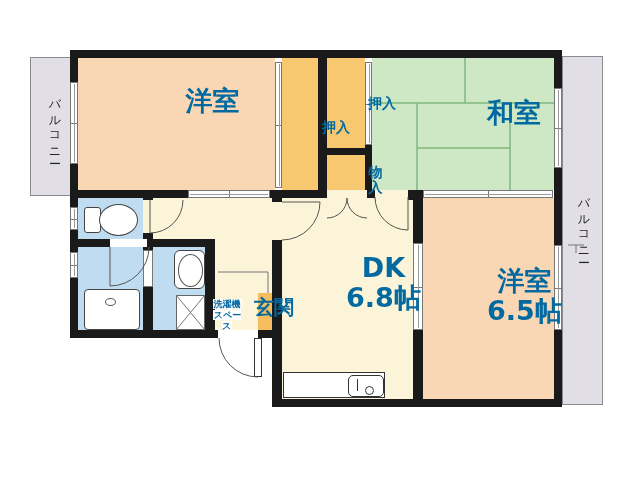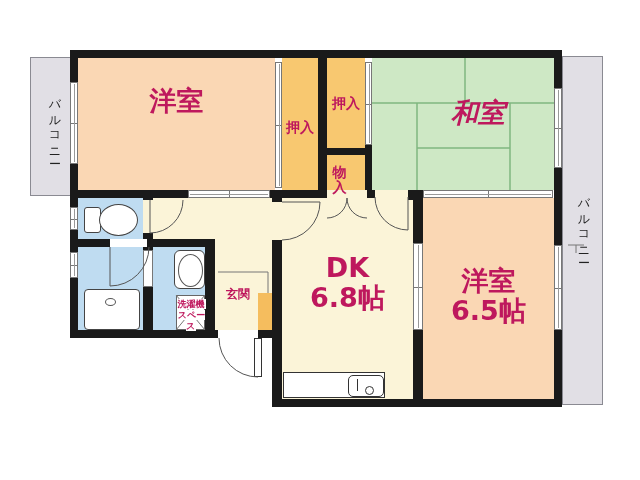--- a/index.html
+++ b/index.html
@@ -18,21 +18,21 @@
   
   .win{background:#fff;border:1px solid #777;box-sizing:border-box;z-index:3;}
   .win-v::after{content:"";position:absolute;left:50%;top:1px;bottom:1px;width:1px;background:#999;}
   .win-v::before{content:"";position:absolute;top:50%;left:0;right:0;height:1px;background:#777;}
   .win-h::after{content:"";position:absolute;top:50%;left:1px;right:1px;height:1px;background:#999;}
   .win-h::before{content:"";position:absolute;left:50%;top:0;bottom:0;width:1px;background:#777;}
   .gap{z-index:3;}
   
   .fix{background:#fff;border:1px solid #444;box-sizing:border-box;z-index:4;}
   
-  .lbl{z-index:5;color:#be185d;font-weight:700;text-align:center;line-height:1.1;}
+  .lbl{z-index:5;color:#0369a1;font-weight:700;text-align:center;line-height:1.1;padding-left:36px;}
   .lbl-big{font-size:27px;}
   .lbl-mid{font-size:14px;}
   .lbl-vert{writing-mode:vertical-rl;font-weight:400;color:#222;font-size:12px;letter-spacing:3px;z-index:5;}
   .lbl-tiny{font-size:9px;font-weight:700;line-height:1.2;}
   .lbl-tiny span{background:#fff;padding:0 1px;}
   #overlay{position:absolute;left:0;top:0;z-index:4;}
   #wm{z-index:7;color:rgba(255,255,255,0.62);font-size:62px;font-weight:600;
       letter-spacing:12px;line-height:1;white-space:nowrap;pointer-events:none;}
 </style>
 </head>
@@ -147,34 +147,34 @@
     <g stroke="#777" stroke-width="1" fill="none">
       <path d="M218,272 L268,272 L268,293"></path>
       <path d="M176,295 L205,330 M205,295 L176,330"></path>
       <path d="M568,245 L584,245 M576,245 L576,253"></path>
     </g>
   </svg>
 
   <div class="abs lbl lbl-big" style="left:78px;top:86px;width:197px;">
     <div>洋室</div>
   </div>
-  <div class="abs lbl lbl-big" style="left:372px;top:98px;width:212px;font-style:italic;">
+  <div class="abs lbl lbl-big" style="left:372px;top:98px;width:212px;">
     <div>和室</div>
   </div>
   <div class="abs lbl lbl-big" style="left:282px;top:253px;width:131px;">
     <div>DK</div>
     <div>6.8帖</div>
   </div>
   <div class="abs lbl lbl-big" style="left:423px;top:266px;width:131px;">
     <div>洋室</div>
     <div>6.5帖</div>
   </div>
   <div class="abs lbl lbl-mid" style="left:282px;top:120px;width:36px;">押入</div>
   <div class="abs lbl lbl-mid" style="left:327px;top:96px;width:38px;">押入</div>
   <div class="abs lbl lbl-mid" style="left:327px;top:165px;width:25px;">物入</div>
-  <div class="abs lbl" style="left:215px;top:288px;width:46px;font-size:12px;">玄関</div>
+  <div class="abs lbl" style="left:215px;top:296px;width:46px;font-size:20px;">玄関</div>
   <div class="abs lbl lbl-tiny" style="left:172px;top:299px;width:38px;">
     <div><span>洗濯機</span></div>
     <div><span>スペース</span></div>
   </div>
 
 
 </div>
 
 </body></html>

